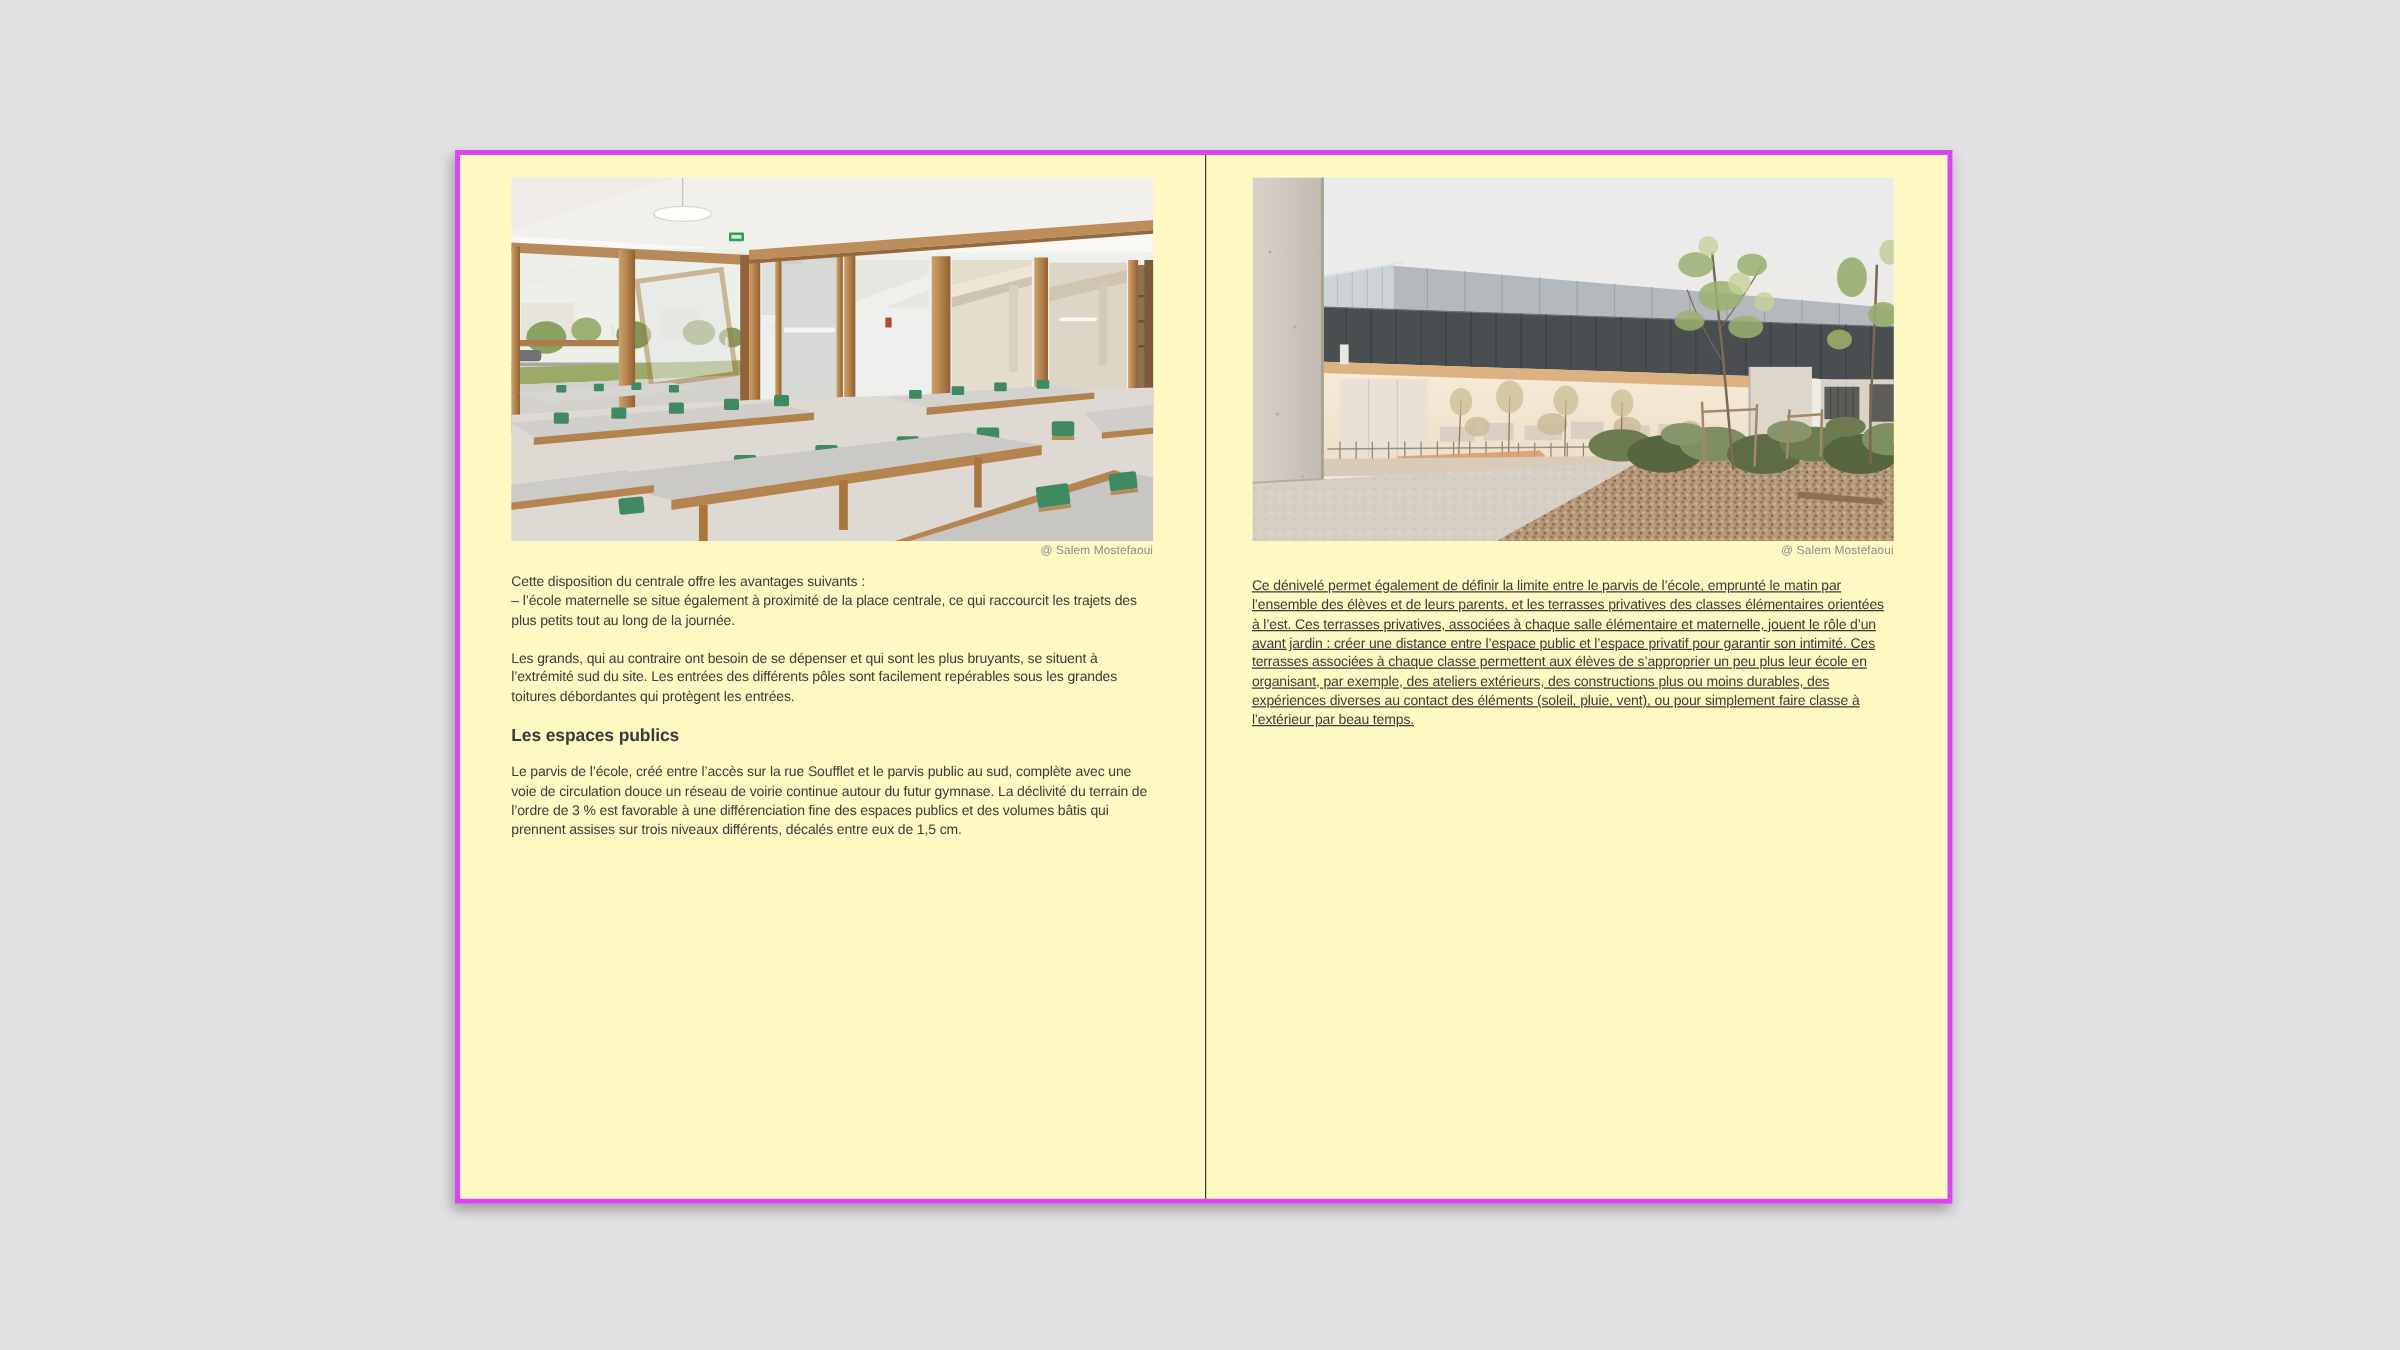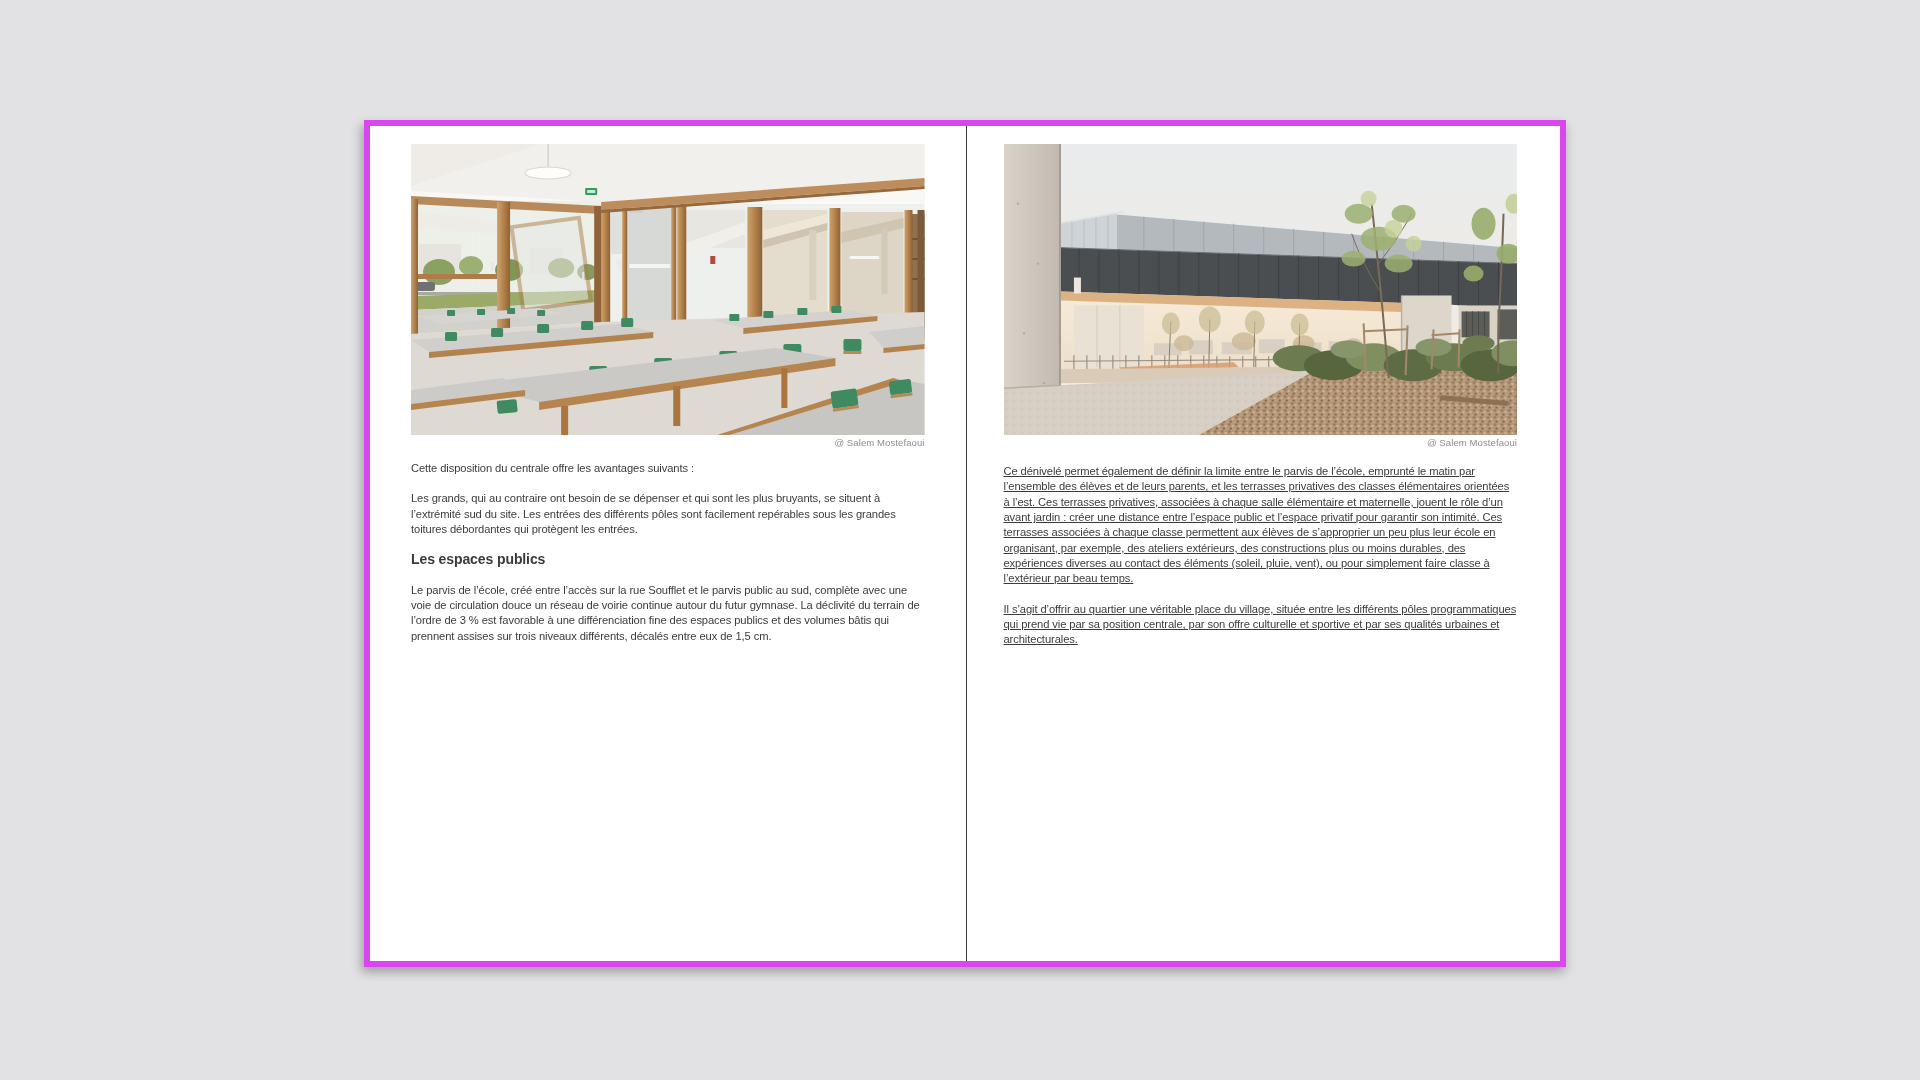--- a/index.html
+++ b/index.html
@@ -5,22 +5,22 @@
   html, body { margin:0; padding:0; }
   body {
     width:1920px; height:1080px;
     background:#e2e1e3;
     font-family:"Liberation Sans","DejaVu Sans",sans-serif;
     position:relative; overflow:hidden;
   }
   .spread {
     position:absolute; left:364px; top:120px;
     width:1190px; height:835px;
-    background:#ffffff;
-    border:6px solid #d946ef;
+    background:#fef9c3;
+    border:4px solid #d946ef;
     box-shadow:-4px 5px 9px rgba(70,68,72,.30), 2px 5px 9px rgba(70,68,72,.16);
     display:flex;
   }
   .page { flex:1 1 0; position:relative; box-sizing:border-box; }
   .page.left  { padding:18px 41px 0 41px; }
   .page.right { padding:18px 43px 0 37px; }
   .divider { width:1px; background:#3d3d3d; flex:0 0 1px; }
   figure { margin:0; }
   .photo { display:block; width:100%; height:291px; }
   figcaption {
@@ -198,20 +198,21 @@
         <polygon points="0,260 114,246 114,252 0,266" fill="#b6854f"></polygon>
         <g transform="rotate(-6 96 262)">
           <rect x="86" y="256" width="20" height="13" rx="2" fill="#3f8a60"></rect>
         </g>
       </svg>
       <figcaption>@ Salem Mostefaoui</figcaption>
     </figure>
 
     <div class="textcol">
       <p class="first">Cette disposition du centrale offre les avantages suivants :</p>
+      <p>– l’école maternelle se situe également à proximité de la place centrale, ce qui raccourcit les trajets des plus petits tout au long de la journée.</p>
       <p class="para">Les grands, qui au contraire ont besoin de se dépenser et qui sont les plus bruyants, se situent à l’extrémité sud du site. Les entrées des différents pôles sont facilement repérables sous les grandes toitures débordantes qui protègent les entrées.</p>
       <h3>Les espaces publics</h3>
       <p class="para">Le parvis de l’école, créé entre l’accès sur la rue Soufflet et le parvis public au sud, complète avec une voie de circulation douce un réseau de voirie continue autour du futur gymnase. La déclivité du terrain de l’ordre de 3 % est favorable à une différenciation fine des espaces publics et des volumes bâtis qui prennent assises sur trois niveaux différents, décalés entre eux de 1,5 cm.</p>
     </div>
   </section>
 
   <div class="divider"></div>
 
   <section class="page right">
     <figure>
@@ -425,17 +426,16 @@
             <ellipse cx="505" cy="110" rx="12" ry="10"></ellipse>
           <ellipse cx="470" cy="130" rx="10" ry="8"></ellipse>
         </g>
         <ellipse cx="510" cy="60" rx="8" ry="10" fill="#c2cf96" opacity="0.85"></ellipse>
       </svg>
       <figcaption>@ Salem Mostefaoui</figcaption>
     </figure>
 
     <div class="textcol">
       <p class="first">Ce dénivelé permet également de définir la limite entre le parvis de l’école, emprunté le matin par l’ensemble des élèves et de leurs parents, et les terrasses privatives des classes élémentaires orientées à l’est. Ces terrasses privatives, associées à chaque salle élémentaire et maternelle, jouent le rôle d’un avant jardin : créer une distance entre l’espace public et l’espace privatif pour garantir son intimité. Ces terrasses associées à chaque classe permettent aux élèves de s’approprier un peu plus leur école en organisant, par exemple, des ateliers extérieurs, des constructions plus ou moins durables, des expériences diverses au contact des éléments (soleil, pluie, vent), ou pour simplement faire classe à l’extérieur par beau temps.</p>
-      <p class="para">Il s’agit d’offrir au quartier une véritable place du village, située entre les différents pôles programmatiques qui prend vie par sa position centrale, par son offre culturelle et sportive et par ses qualités urbaines et architecturales.</p>
     </div>
   </section>
 
 </div>
 
 </body></html>

